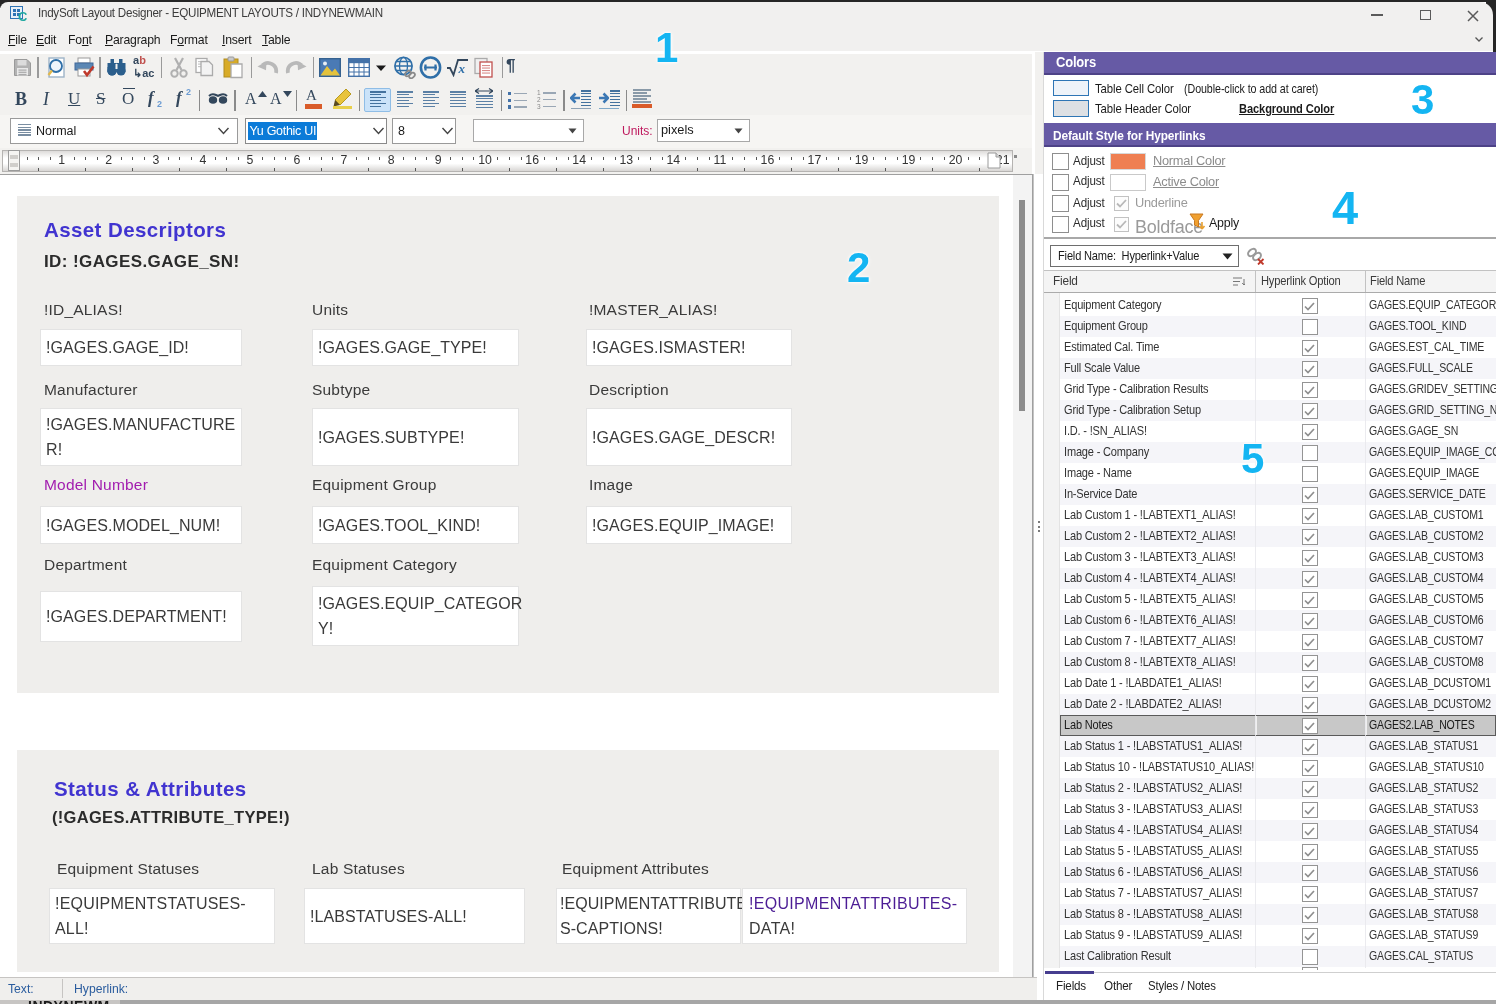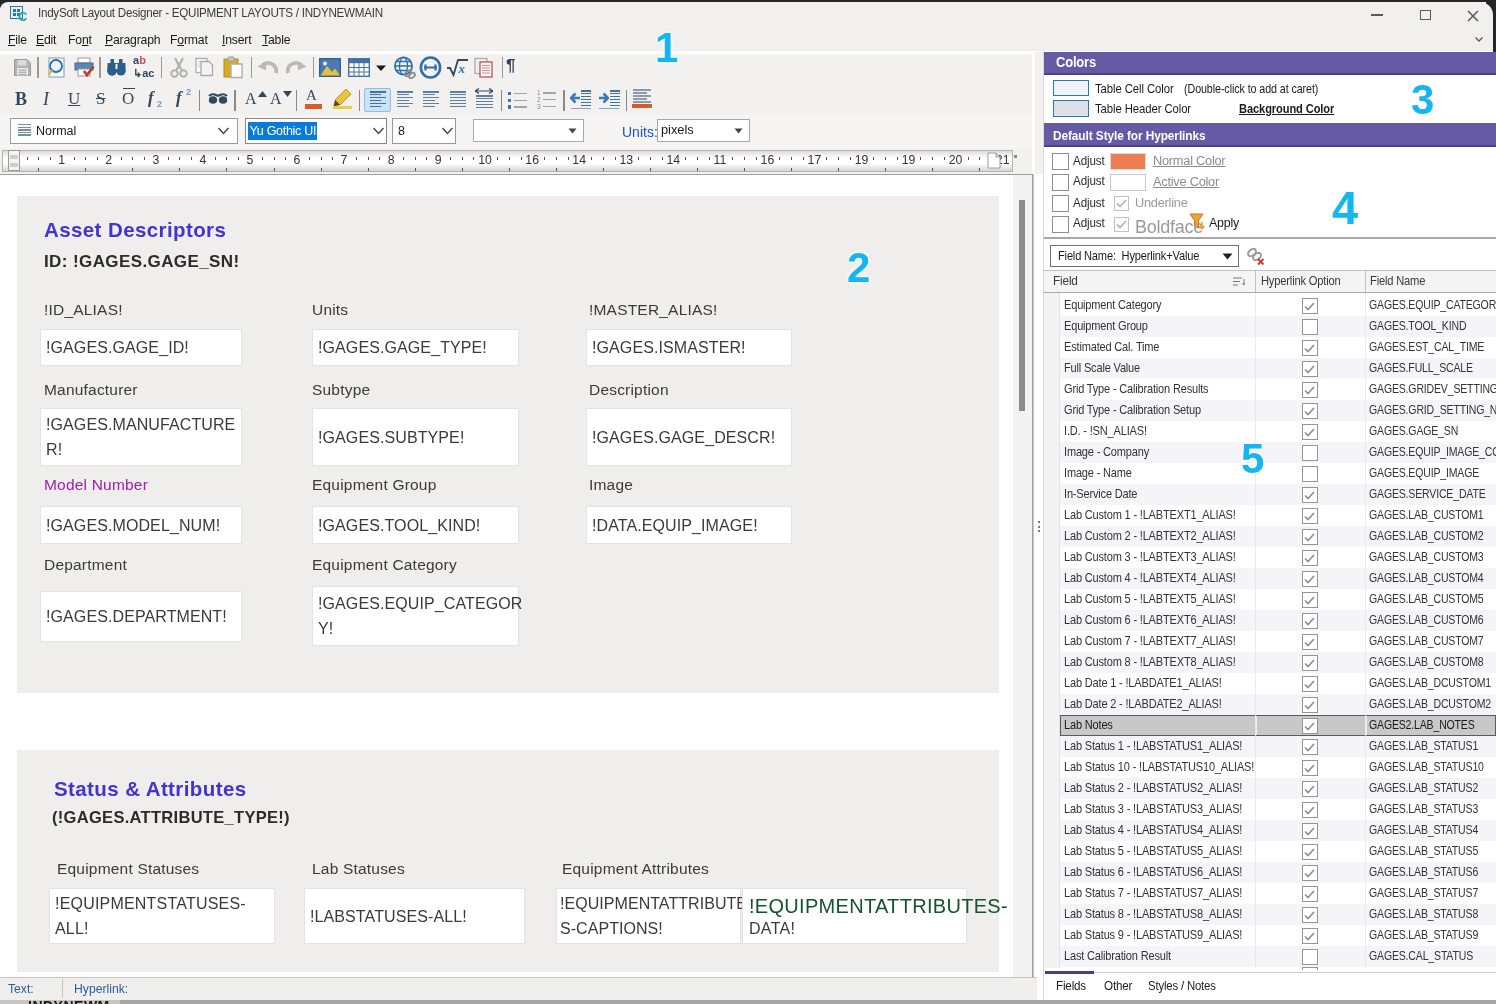--- a/index.html
+++ b/index.html
@@ -265,21 +265,21 @@
   </svg>
 <div style="position:absolute;left:391.5px;top:118px;width:64px;height:26px;background:#fff;border:1px solid #9a9a9a;"></div>
 <div style="position:absolute;left:398px;top:124.5px;font-size:12.5px;color:#1a1a1a;font-weight:normal;line-height:1;white-space:pre;">8</div>
 <svg style="position:absolute;left:441px;top:127px" width="13" height="8" viewBox="0 0 13 8">
 <path d="M1.5 1 L6.5 6.5 L11.5 1" fill="none" stroke="#444" stroke-width="1.4"></path>
   </svg>
 <div style="position:absolute;left:473px;top:119px;width:111px;height:23px;background:#fff;border:1px solid #a8a8a8;"></div>
 <svg style="position:absolute;left:568px;top:127.5px" width="9" height="6" viewBox="0 0 9 6">
     <path d="M0.5 0.5 L4.5 5.5 L8.5 0.5 Z" fill="#444"></path>
   </svg>
-<div style="position:absolute;left:622px;top:124.5px;font-size:14px;color:#1d4ed8;font-weight:normal;line-height:1;white-space:pre;">Units:</div>
+<div style="position:absolute;left:622px;top:124.5px;font-size:12px;color:#be185d;font-weight:normal;line-height:1;white-space:pre;">Units:</div>
 <div style="position:absolute;left:657px;top:119px;width:93px;height:23px;background:#fff;border:1px solid #a8a8a8;"></div>
 <div style="position:absolute;left:661px;top:124.0px;font-size:12.8px;color:#1a1a1a;font-weight:normal;line-height:1;white-space:pre;">pixels</div>
 <svg style="position:absolute;left:734px;top:127.5px" width="9" height="6" viewBox="0 0 9 6">
     <path d="M0.5 0.5 L4.5 5.5 L8.5 0.5 Z" fill="#444"></path>
   </svg>
 <div style="position:absolute;left:0px;top:148px;width:1032px;height:26px;background:#f2f1ef;"></div>
 <div style="position:absolute;left:2px;top:150px;width:1011px;height:22px;background:linear-gradient(#dddbd9,#ffffff 35%,#ffffff 62%,#d8d6d4);border:1px solid #b5b3b1;"></div>
 <div style="position:absolute;left:58.3px;top:154.1px;font-size:12.3px;color:#333;font-weight:normal;line-height:1;white-space:pre;">1</div>
 <div style="position:absolute;left:105.35px;top:154.1px;font-size:12.3px;color:#333;font-weight:normal;line-height:1;white-space:pre;">2</div>
 <div style="position:absolute;left:152.39999999999998px;top:154.1px;font-size:12.3px;color:#333;font-weight:normal;line-height:1;white-space:pre;">3</div>
@@ -426,21 +426,21 @@
 <div style="position:absolute;left:586px;top:408px;width:206px;height:58px;background:#fff;border:1px solid #e3e3e3;"></div>
 <div style="position:absolute;left:592px;top:429.6px;font-size:16px;color:#3a3a3a;font-weight:normal;line-height:1;white-space:pre;letter-spacing:0.1px;">!GAGES.GAGE_DESCR!</div>
 <div style="position:absolute;left:44px;top:477.2px;font-size:15.5px;color:#a21caf;font-weight:normal;line-height:1;white-space:pre;letter-spacing:0.2px;">Model Number</div>
 <div style="position:absolute;left:312px;top:477.2px;font-size:15.5px;color:#3a3a3a;font-weight:normal;line-height:1;white-space:pre;letter-spacing:0.2px;">Equipment Group</div>
 <div style="position:absolute;left:589px;top:477.2px;font-size:15.5px;color:#3a3a3a;font-weight:normal;line-height:1;white-space:pre;letter-spacing:0.2px;">Image</div>
 <div style="position:absolute;left:40px;top:506px;width:202px;height:38px;background:#fff;border:1px solid #e3e3e3;"></div>
 <div style="position:absolute;left:46px;top:517.6px;font-size:16px;color:#3a3a3a;font-weight:normal;line-height:1;white-space:pre;letter-spacing:0.1px;">!GAGES.MODEL_NUM!</div>
 <div style="position:absolute;left:312px;top:506px;width:207px;height:38px;background:#fff;border:1px solid #e3e3e3;"></div>
 <div style="position:absolute;left:318px;top:517.6px;font-size:16px;color:#3a3a3a;font-weight:normal;line-height:1;white-space:pre;letter-spacing:0.1px;">!GAGES.TOOL_KIND!</div>
 <div style="position:absolute;left:586px;top:506px;width:206px;height:38px;background:#fff;border:1px solid #e3e3e3;"></div>
-<div style="position:absolute;left:592px;top:517.6px;font-size:16px;color:#3a3a3a;font-weight:normal;line-height:1;white-space:pre;letter-spacing:0.1px;">!DATA.EQUIP_IMAGE!</div>
+<div style="position:absolute;left:592px;top:517.6px;font-size:16px;color:#3a3a3a;font-weight:normal;line-height:1;white-space:pre;letter-spacing:0.1px;">!GAGES.EQUIP_IMAGE!</div>
 <div style="position:absolute;left:44px;top:557.2px;font-size:15.5px;color:#3a3a3a;font-weight:normal;line-height:1;white-space:pre;letter-spacing:0.2px;">Department</div>
 <div style="position:absolute;left:312px;top:557.2px;font-size:15.5px;color:#3a3a3a;font-weight:normal;line-height:1;white-space:pre;letter-spacing:0.2px;">Equipment Category</div>
 <div style="position:absolute;left:40px;top:591px;width:202px;height:51px;background:#fff;border:1px solid #e3e3e3;"></div>
 <div style="position:absolute;left:46px;top:609.1px;font-size:16px;color:#3a3a3a;font-weight:normal;line-height:1;white-space:pre;letter-spacing:0.1px;">!GAGES.DEPARTMENT!</div>
 <div style="position:absolute;left:312px;top:586px;width:207px;height:60px;background:#fff;border:1px solid #e3e3e3;"></div>
 <div style="position:absolute;left:318px;top:595.9px;font-size:16px;color:#3a3a3a;font-weight:normal;line-height:1;white-space:pre;letter-spacing:0.1px;">!GAGES.EQUIP_CATEGOR</div>
 <div style="position:absolute;left:318px;top:621.4px;font-size:16px;color:#3a3a3a;font-weight:normal;line-height:1;white-space:pre;letter-spacing:0.1px;">Y!</div>
 <div style="position:absolute;left:54px;top:778.6px;font-size:20.5px;color:#4134d0;font-weight:bold;line-height:1;white-space:pre;letter-spacing:0.4px;">Status &amp; Attributes</div>
 <div style="position:absolute;left:52px;top:809.1px;font-size:16.5px;color:#2b2b2b;font-weight:bold;line-height:1;white-space:pre;letter-spacing:0.3px;">(!GAGES.ATTRIBUTE_TYPE!)</div>
 <div style="position:absolute;left:57px;top:861.2px;font-size:15.5px;color:#3a3a3a;font-weight:normal;line-height:1;white-space:pre;letter-spacing:0.2px;">Equipment Statuses</div>
@@ -448,21 +448,21 @@
 <div style="position:absolute;left:562px;top:861.2px;font-size:15.5px;color:#3a3a3a;font-weight:normal;line-height:1;white-space:pre;letter-spacing:0.2px;">Equipment Attributes</div>
 <div style="position:absolute;left:49px;top:888px;width:226px;height:56px;background:#fff;border:1px solid #e3e3e3;"></div>
 <div style="position:absolute;left:55px;top:895.9px;font-size:16px;color:#3a3a3a;font-weight:normal;line-height:1;white-space:pre;letter-spacing:0.1px;letter-spacing:0.2px;">!EQUIPMENTSTATUSES-</div>
 <div style="position:absolute;left:55px;top:921.4px;font-size:16px;color:#3a3a3a;font-weight:normal;line-height:1;white-space:pre;letter-spacing:0.1px;letter-spacing:0.2px;">ALL!</div>
 <div style="position:absolute;left:304px;top:888px;width:221px;height:56px;background:#fff;border:1px solid #e3e3e3;"></div>
 <div style="position:absolute;left:310px;top:908.6px;font-size:16px;color:#3a3a3a;font-weight:normal;line-height:1;white-space:pre;letter-spacing:0.1px;">!LABSTATUSES-ALL!</div>
 <div style="position:absolute;left:556px;top:888px;width:185px;height:56px;background:#fff;border:1px solid #e3e3e3;"></div>
 <div style="position:absolute;left:560px;top:895.9px;font-size:16px;color:#3a3a3a;font-weight:normal;line-height:1;white-space:pre;letter-spacing:0.1px;letter-spacing:0.05px;">!EQUIPMENTATTRIBUTE</div>
 <div style="position:absolute;left:560px;top:921.4px;font-size:16px;color:#3a3a3a;font-weight:normal;line-height:1;white-space:pre;letter-spacing:0.1px;letter-spacing:0.05px;">S-CAPTIONS!</div>
 <div style="position:absolute;left:742px;top:888px;width:225px;height:56px;background:#fff;border:1px solid #e3e3e3;"></div>
-<div style="position:absolute;left:749px;top:895.9px;font-size:20px;color:#14532d;font-weight:normal;line-height:1;white-space:pre;letter-spacing:0.1px;letter-spacing:0.3px;">!EQUIPMENTATTRIBUTES-</div>
+<div style="position:absolute;left:749px;top:895.9px;font-size:16px;color:#4c1d95;font-weight:normal;line-height:1;white-space:pre;letter-spacing:0.1px;letter-spacing:0.3px;">!EQUIPMENTATTRIBUTES-</div>
 <div style="position:absolute;left:749px;top:921.4px;font-size:16px;color:#3a3a3a;font-weight:normal;line-height:1;white-space:pre;letter-spacing:0.1px;letter-spacing:0.3px;">DATA!</div>
 <div style="position:absolute;left:0px;top:977px;width:1037px;height:23px;background:#f0efed;border-top:1.2px solid #c6c4c2;"></div>
 <div style="position:absolute;left:8px;top:982.6px;font-size:12.2px;color:#2a5c9e;font-weight:normal;line-height:1;white-space:pre;">Text:</div>
 <div style="position:absolute;left:62px;top:979px;width:1.2px;height:19px;background:#c6c4c2;"></div>
 <div style="position:absolute;left:74px;top:982.6px;font-size:12.2px;color:#2a5c9e;font-weight:normal;line-height:1;white-space:pre;">Hyperlink:</div>
 <div style="position:absolute;left:0px;top:1000px;width:1496px;height:4px;background:#a6a6a6;"></div>
 <div style="position:absolute;left:0px;top:999.5px;width:120px;height:4.5px;background:#c7c5c3;"></div>
 <div style="position:absolute;left:28px;top:999px;width:85px;height:5px;overflow:hidden;">
     <div style="font-size:14px;font-weight:bold;color:#1a1a1a;line-height:1;letter-spacing:.5px">INDYNEWM</div>
   </div>

